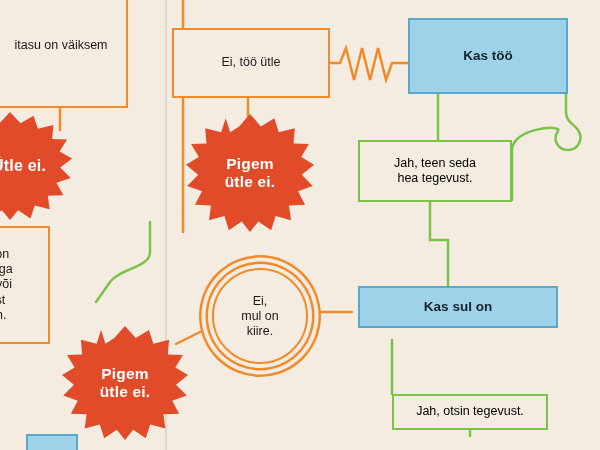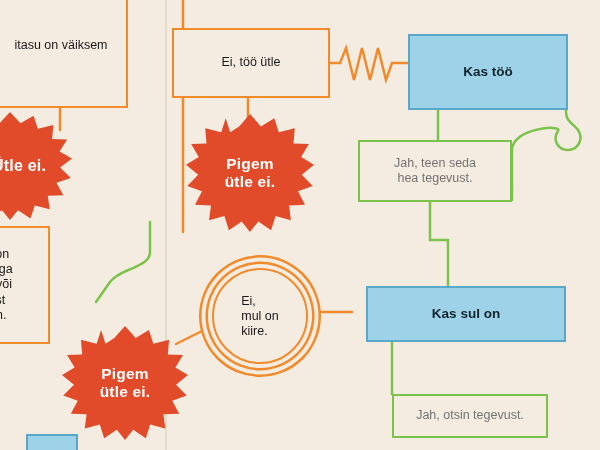--- a/index.html
+++ b/index.html
@@ -50,21 +50,21 @@
     color: #13242c;
     font-weight: bold;
     font-size: 13.5px;
     padding: 6px 8px;
   }
 
   
   .answer {
     background: #f4ece1;
     border: 2px solid #7bc24a;
-    color: #737373;
+    color: #000000;
     font-size: 12.5px;
     padding: 5px 7px;
     text-align: center;
   }
 
   
   .burst {
     position: absolute;
     display: flex;
     align-items: center;
@@ -93,21 +93,21 @@
     background: #f4ece1;
     border: 2.5px solid #f08a2a;
     box-shadow:
       0 0 0 4px #f4ece1,
       0 0 0 6.5px #f08a2a,
       0 0 0 10.5px #f4ece1,
       0 0 0 13px #f08a2a;
     display: flex;
     align-items: center;
     justify-content: center;
-    text-align: left;
+    text-align: center;
     color: #1a1a1a;
     font-size: 12.5px;
     line-height: 1.2;
   }
 </style>
 </head>
 <body>
 
 <div id="stage">
 
@@ -150,40 +150,40 @@
       <div>itasu on väiksem</div>
     </div>
   </div>
 
   <div class="node stmt" style="left:172px; top:28px; width:158px; height:70px;">
     <div>
       <div>Ei, töö ütle</div>
     </div>
   </div>
 
-  <div class="node question" style="left:408px; top:34px; width:160px; height:76px;text-align:right;">
+  <div class="node question" style="left:408px; top:18px; width:160px; height:76px;text-align:right;">
     <div>
       <div>Kas töö</div>
     </div>
   </div>
 
   <div class="node answer" style="left:358px; top:140px; width:154px; height:62px;">
     <div>
       <div>Jah, teen seda</div>
       <div>hea tegevust.</div>
     </div>
   </div>
 
-  <div class="node question" style="left:366px; top:286px; width:200px; height:56px;">
+  <div class="node question" style="left:358px; top:286px; width:200px; height:42px;">
     <div>
       <div>Kas sul on</div>
     </div>
   </div>
 
-  <div class="node answer" style="left:392px; top:394px; width:156px; height:44px;">
+  <div class="node answer" style="left:392px; top:394px; width:156px; height:36px;">
     <div>Jah, otsin tegevust.</div>
   </div>
 
   <div class="node stmt" style="left:-62px; top:226px; width:112px; height:118px;">
     <div>
       <div>su on</div>
       <div>opalga</div>
       <div>nel või</div>
       <div>llest</div>
       <div>rem.</div>

